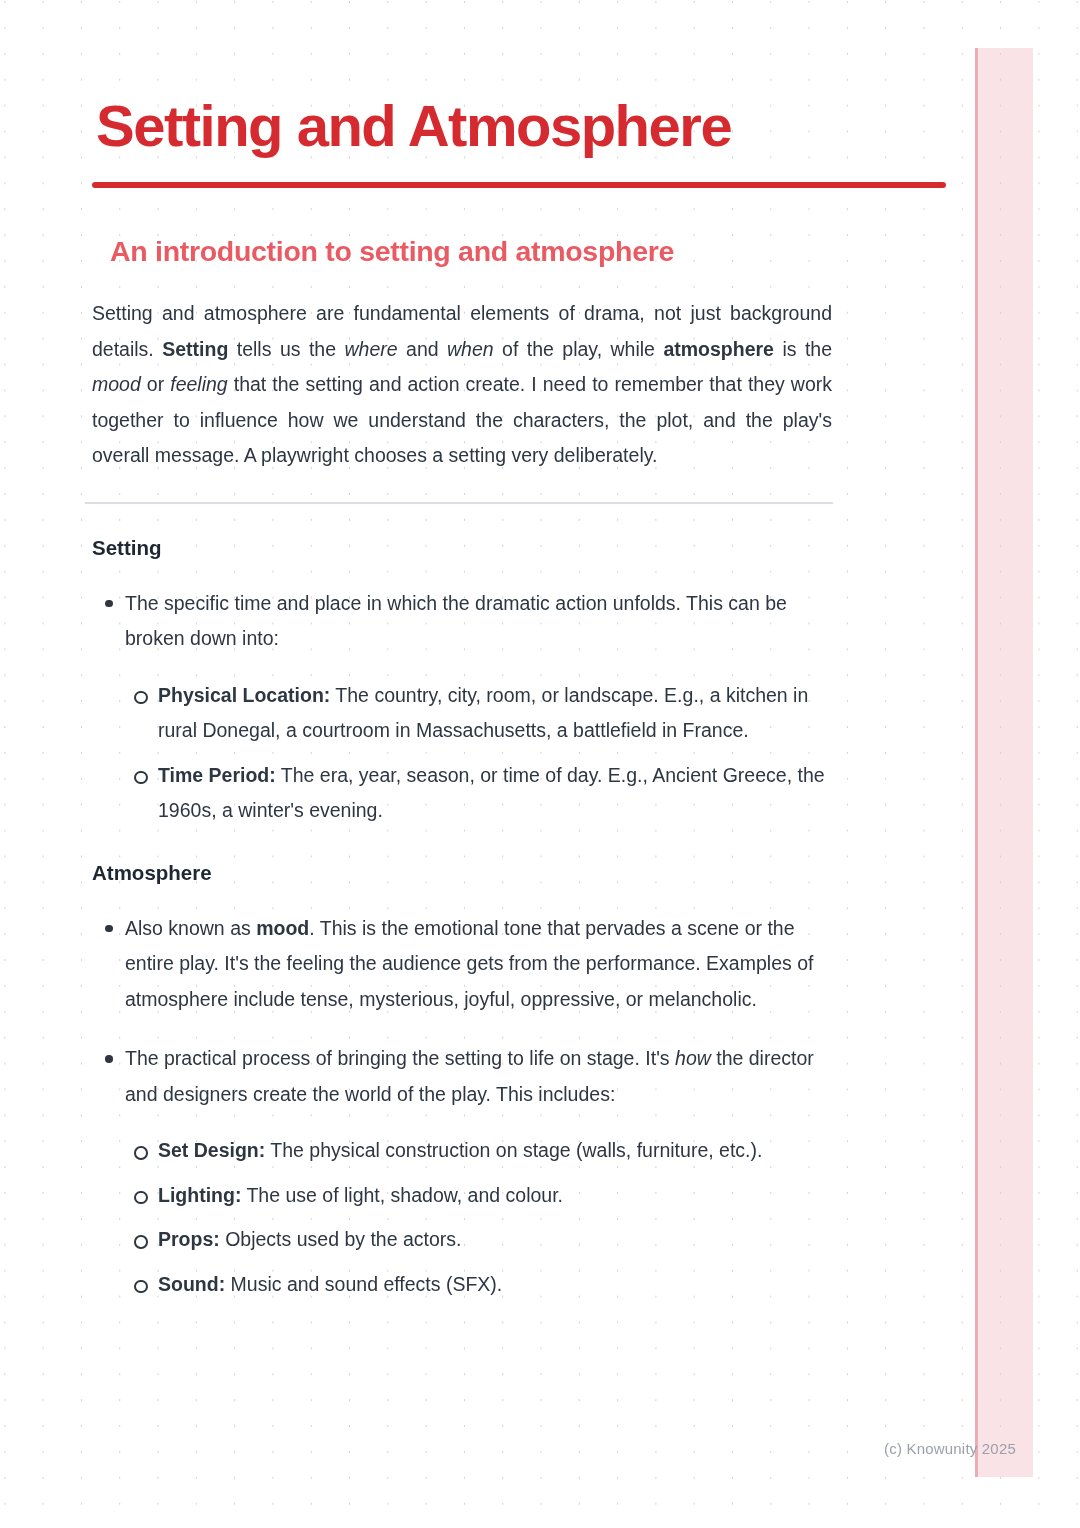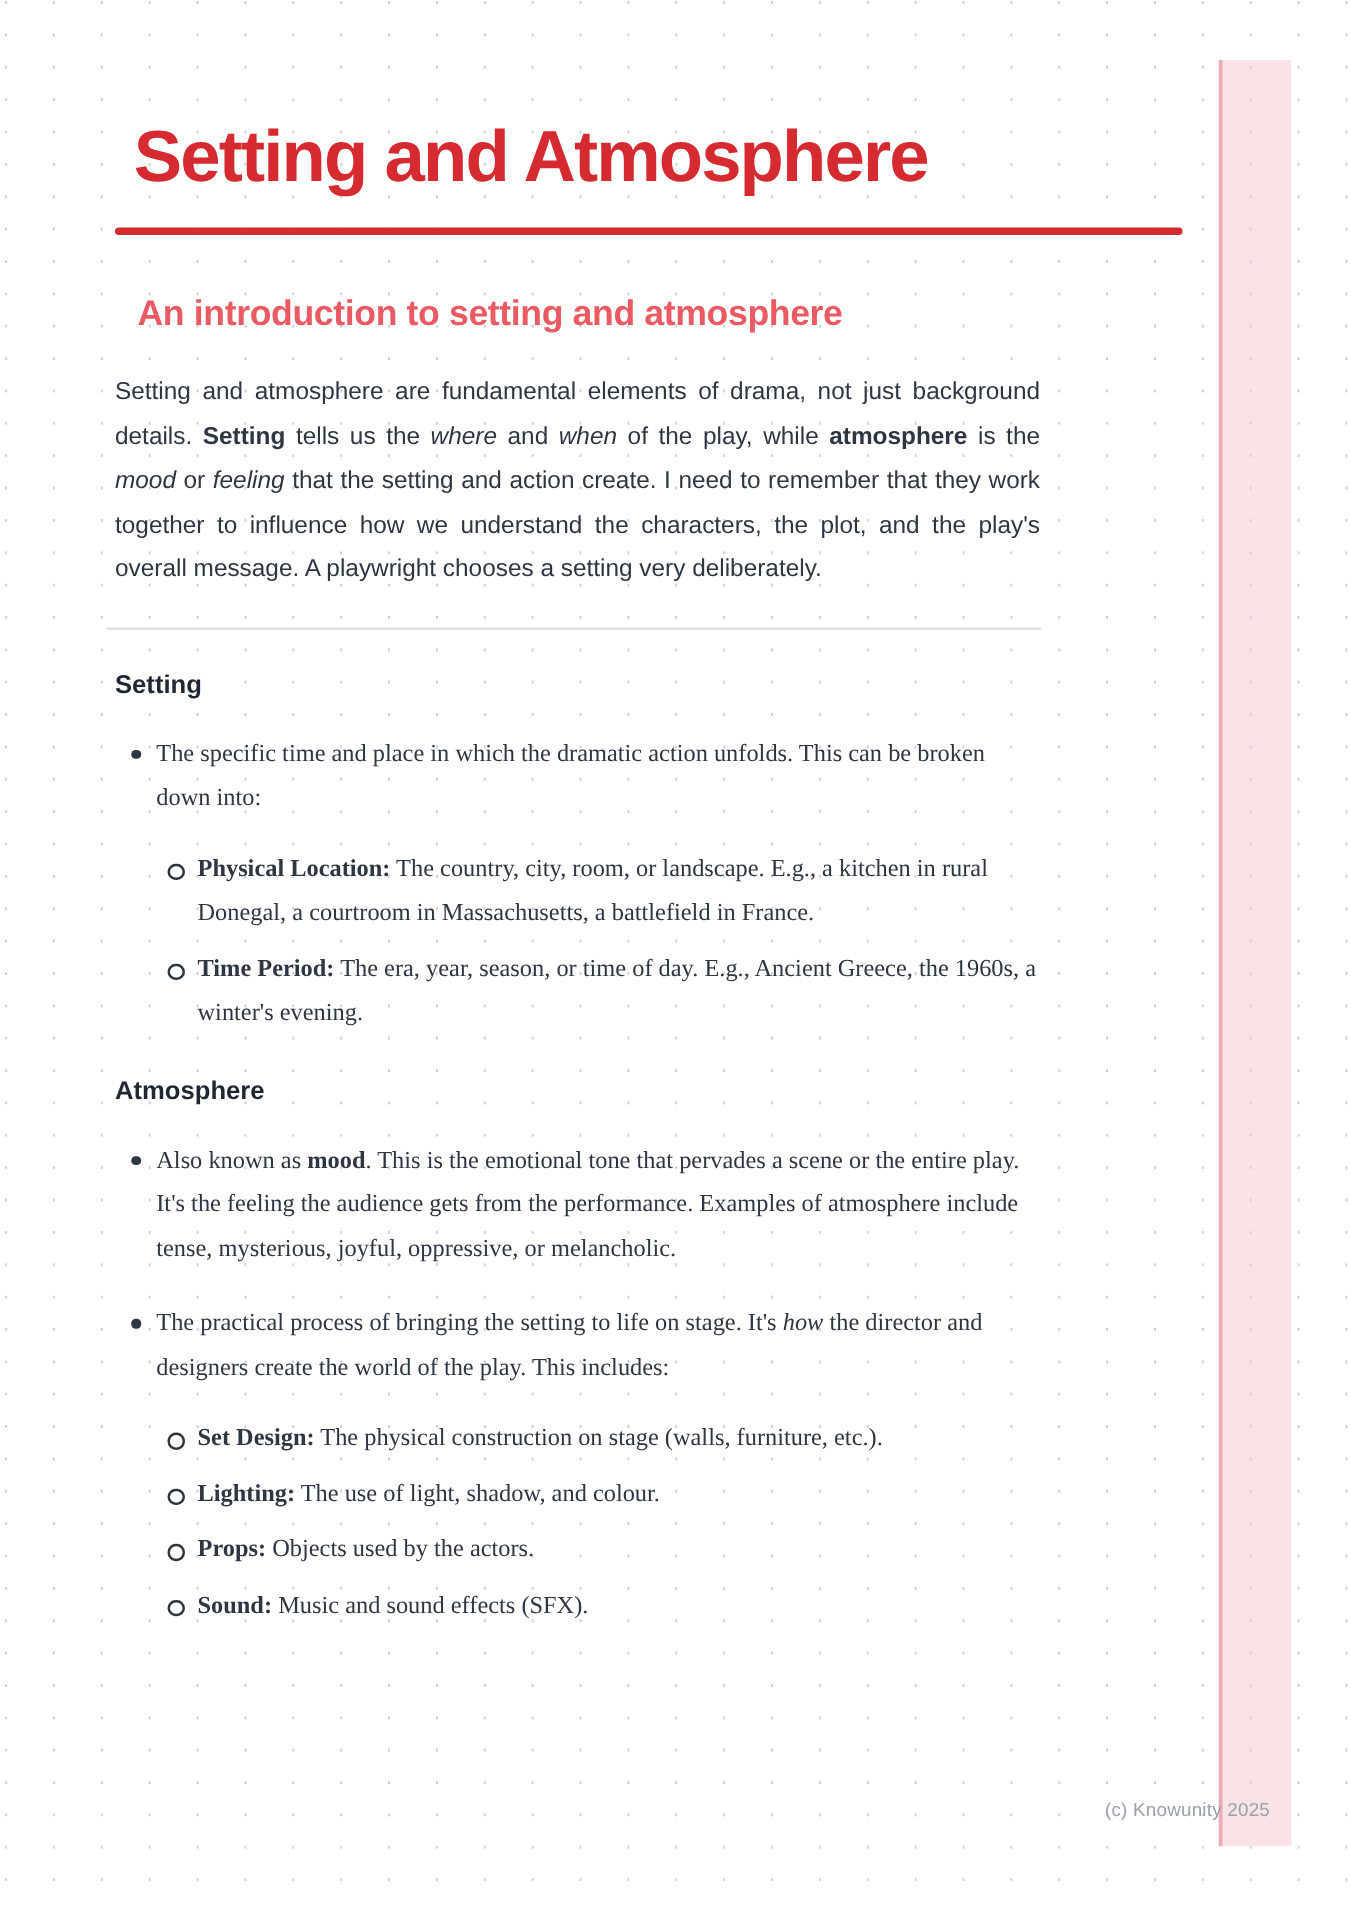--- a/index.html
+++ b/index.html
@@ -29,21 +29,21 @@
   .stripe{
     position:absolute;left:975px;top:48px;width:58px;height:1429px;z-index:1;
     background:var(--stripe-fill);
     border-left:3px solid var(--stripe-border);
   }
   .content{
     position:absolute;left:92px;top:0;width:740px;z-index:2;
     font-size:19.5px;line-height:35.5px;
   }
   h1{
-    margin:94px 15px 0;
+    margin:94px 4px 0;
     font-size:58px;line-height:64px;letter-spacing:-1.5px;
     font-weight:800;color:var(--title-red);
   }
   .rule{
     width:854px;height:6px;margin-top:24px;border-radius:3px;
     background:var(--title-red);
   }
   h2{
     margin:46px 18px 0;
     font-size:28.5px;line-height:34px;letter-spacing:-0.3px;
@@ -56,21 +56,21 @@
   }
   hr.divider{
     border:none;border-top:2px solid var(--divider-gray);
     width:748px;margin:28px 0 0 -7px;
   }
   h3{
     margin:30px 0 0;
     font-size:20.5px;line-height:28px;
     font-weight:700;color:var(--subheading-dark);
   }
-  ul{list-style:none;margin:0;padding:0;font-family:Liberation Serif, serif;}
+  ul{list-style:none;margin:0;padding:0;}
   ul.l1{margin-top:24px;}
   li.li1{position:relative;padding-left:33px;}
   li.li1::before{
     content:"";position:absolute;left:13px;top:14px;
     width:7.5px;height:7.5px;border-radius:50%;background:var(--body-text);
   }
   ul.l2{margin-top:21px;}
   li.li2{position:relative;padding-left:33px;margin-top:9px;}
   li.li2::before{
     content:"";position:absolute;left:9px;top:13px;

